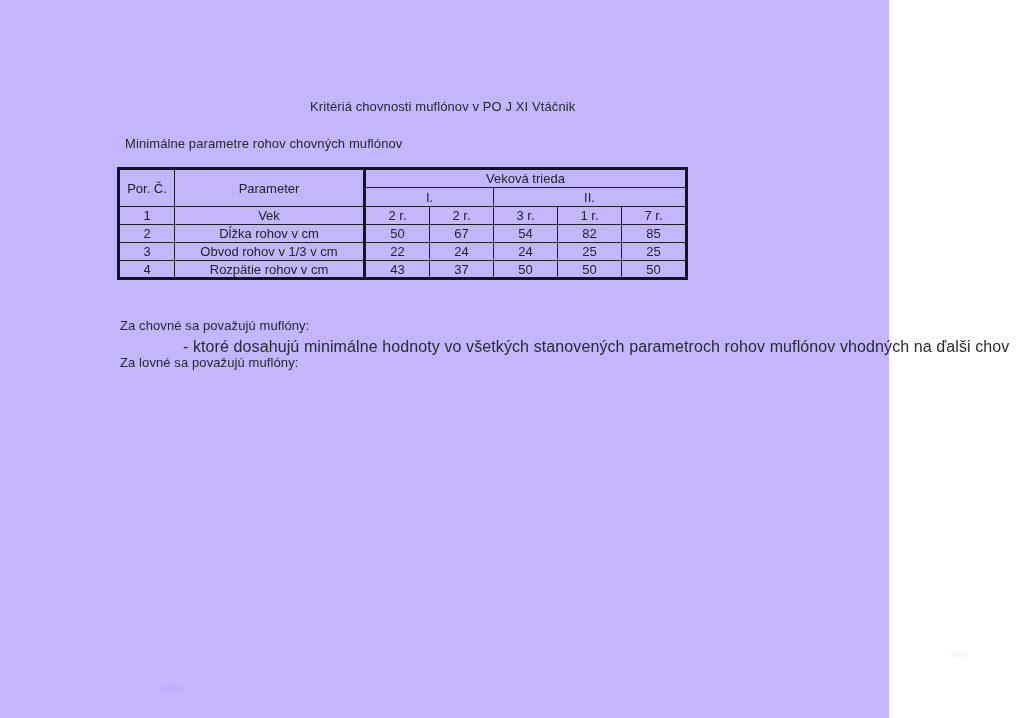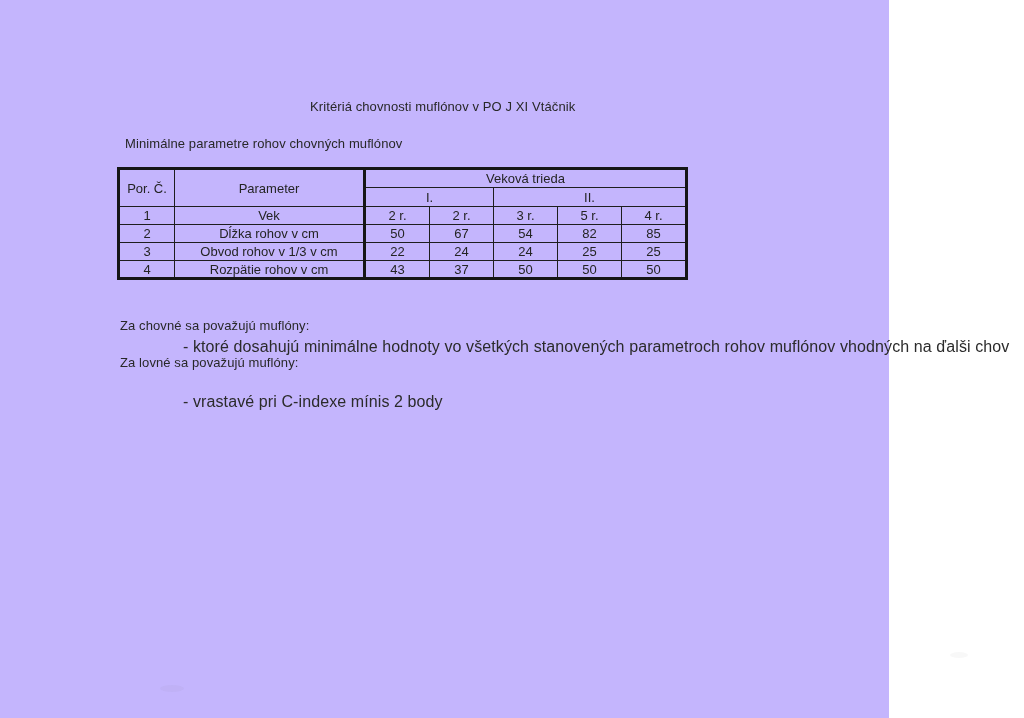--- a/index.html
+++ b/index.html
@@ -95,22 +95,22 @@
       <tr class="hrow2">
         <th colspan="2" class="sep hdr-bottom">I.</th>
         <th colspan="3" class="hdr-bottom">II.</th>
       </tr>
       <tr class="drow">
         <td>1</td>
         <td class="param-name">Vek</td>
         <td class="sep">2 r.</td>
         <td>2 r.</td>
         <td>3 r.</td>
-        <td>5 r.</td>
-        <td>4 r.</td>
+        <td>1 r.</td>
+        <td>7 r.</td>
       </tr>
       <tr class="drow">
         <td>2</td>
         <td class="param-name">Dĺžka rohov v cm</td>
         <td class="sep">50</td>
         <td>67</td>
         <td>54</td>
         <td>82</td>
         <td>85</td>
       </tr>
@@ -139,19 +139,18 @@
     <div class="section-heading">Za chovné sa považujú muflóny:</div>
   </div>
   <div class="bullet-list" style="left:183px; top:338px;">
     <div class="bullet-item">- ktoré dosahujú minimálne hodnoty vo všetkých stanovených parametroch rohov muflónov vhodných na ďalši chov</div>
   </div>
 
   <div class="text-section" style="left:120px; top:355px;">
     <div class="section-heading">Za lovné sa považujú muflóny:</div>
   </div>
   <div class="bullet-list" style="left:183px; top:393px;">
-    <div class="bullet-item">- vrastavé pri C-indexe mínis 2 body</div>
   </div>
 
   <div class="scan-smudge" style="left:160px; top:685px; width:24px; height:7px;"></div>
   <div class="scan-smudge" style="left:950px; top:652px; width:18px; height:6px;"></div>
 
 </div>
 
 </body></html>

